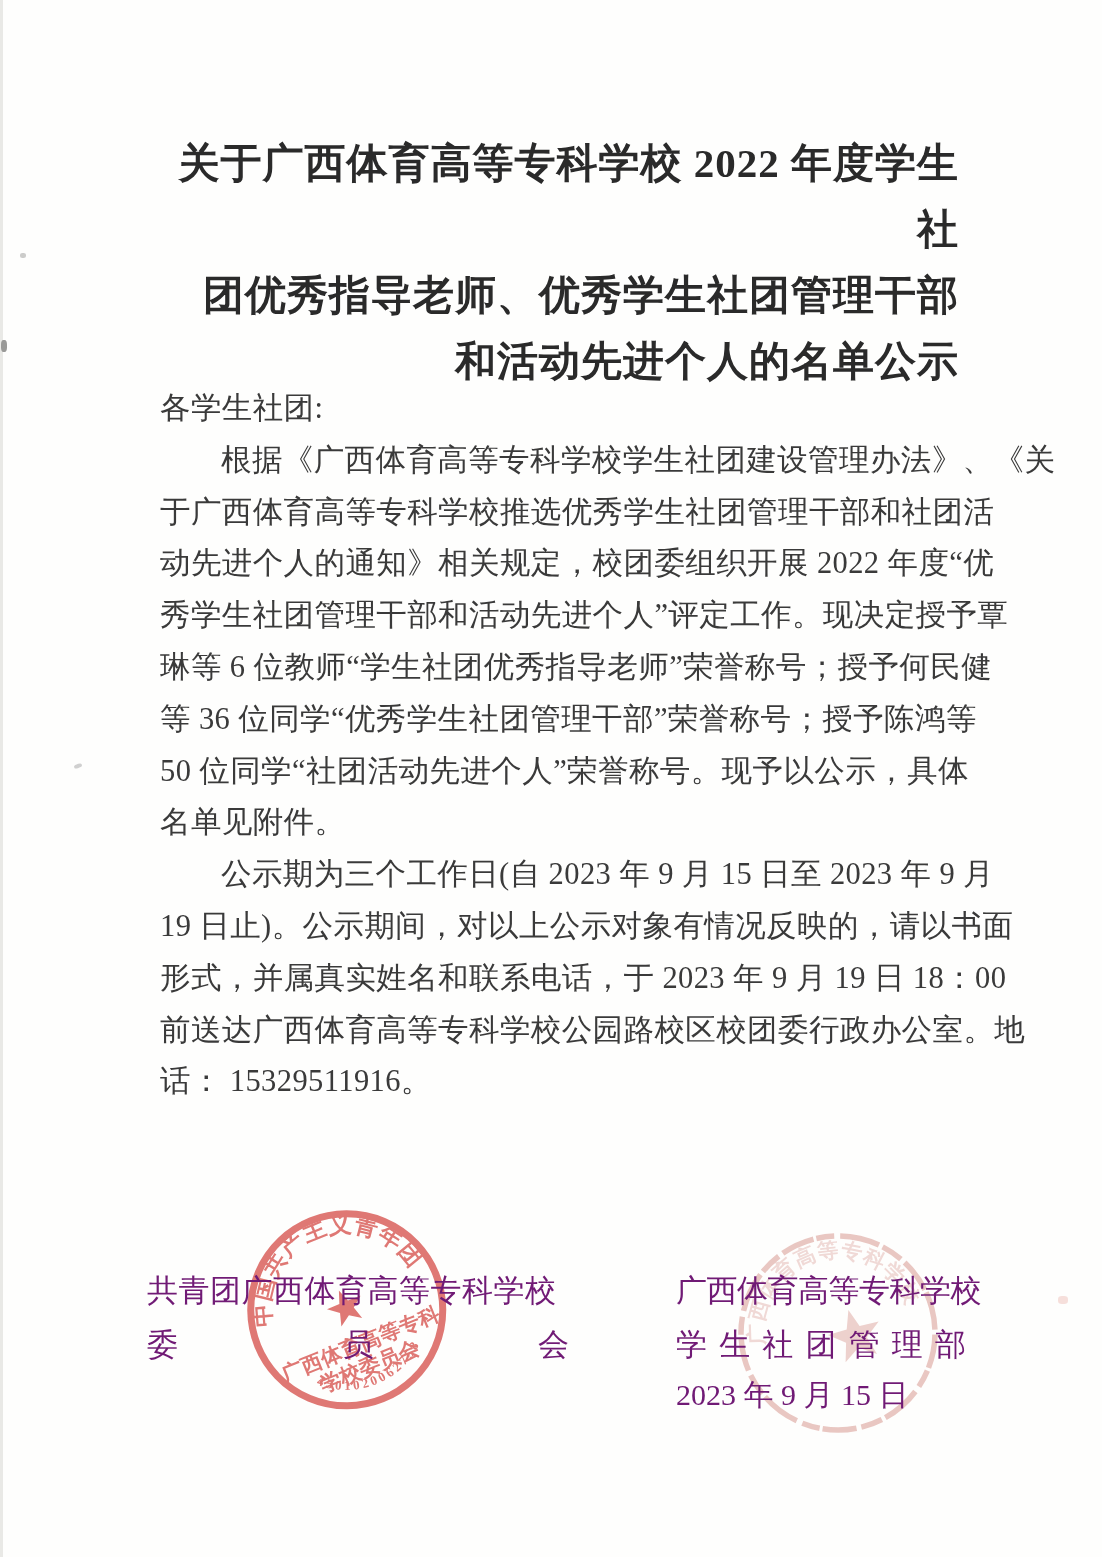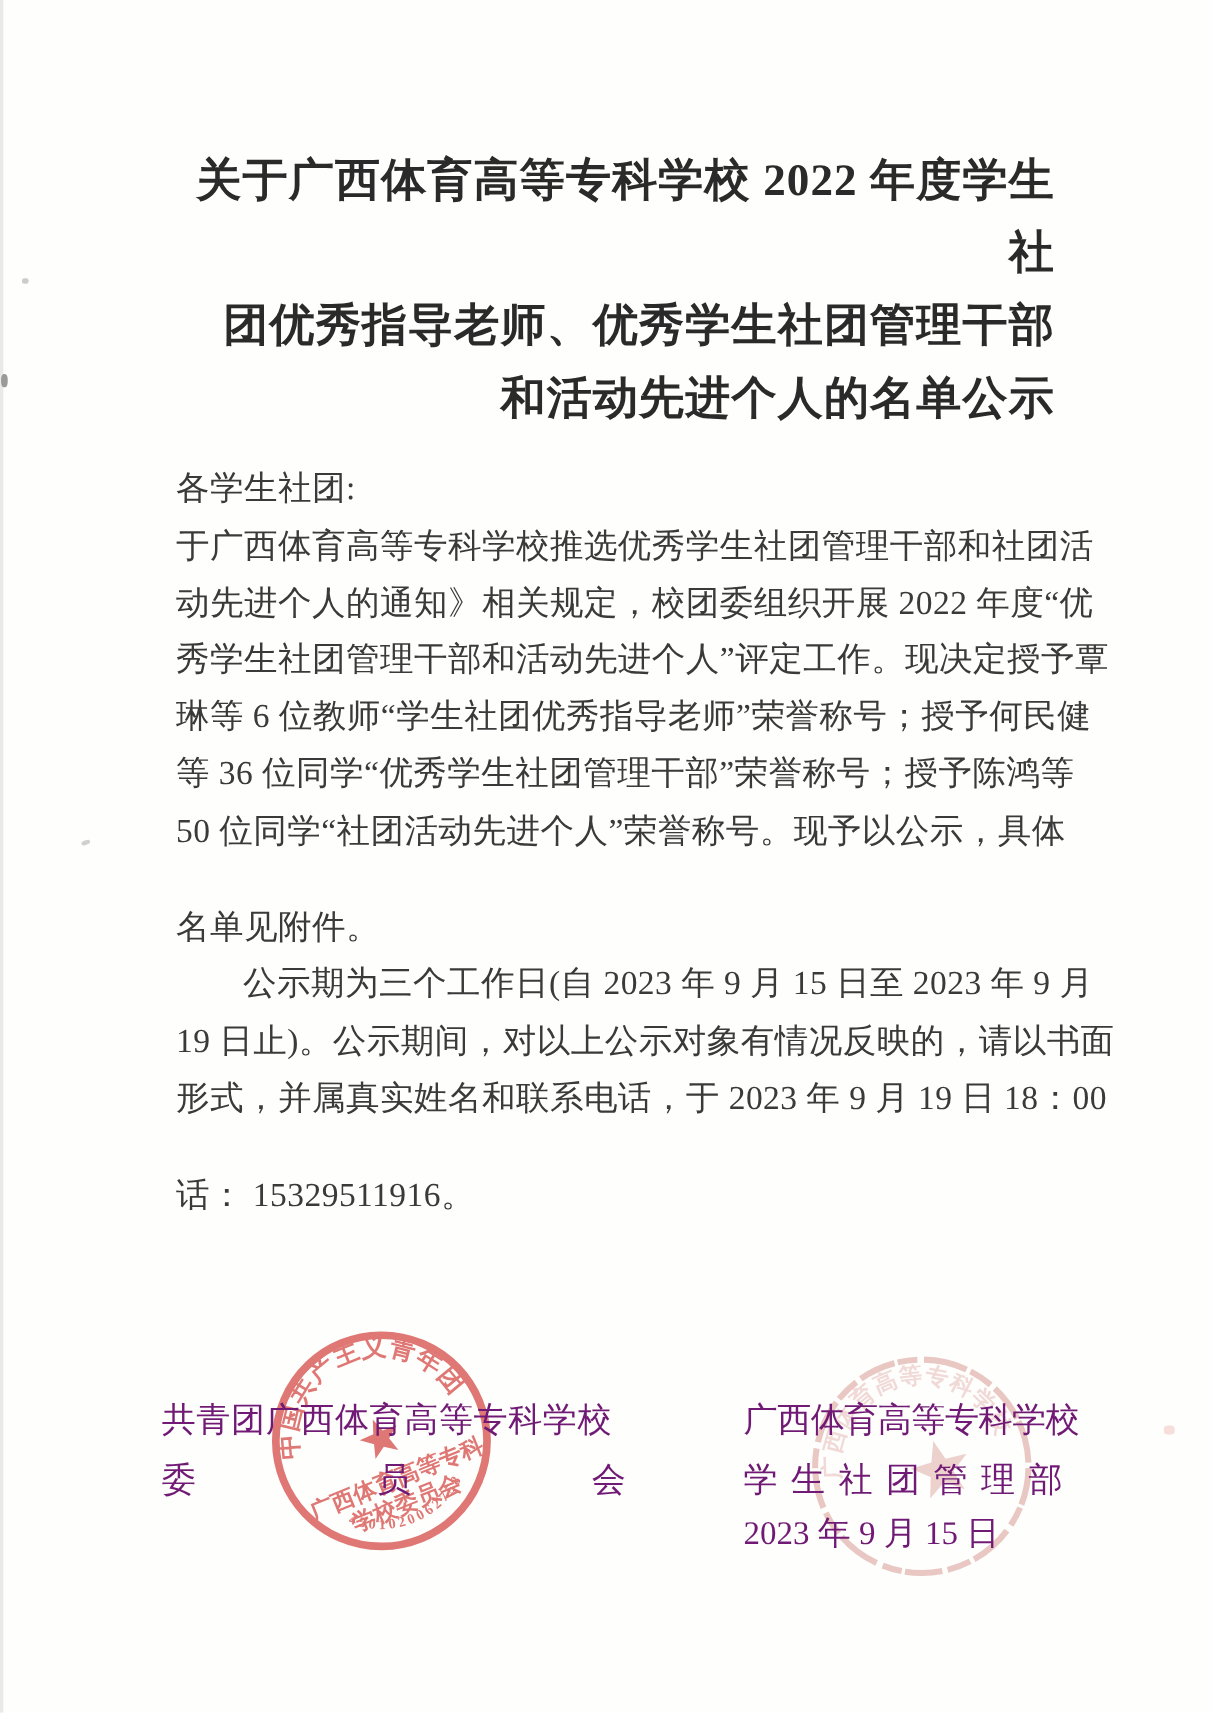--- a/index.html
+++ b/index.html
@@ -21,21 +21,21 @@
     text-align:right;letter-spacing:1px;
   }
   .body-text{
     position:absolute;left:160px;top:383px;width:806px;
     font-size:30.5px;color:#3a3a3a;letter-spacing:.4px;
   }
   .line{
     height:51.8px;line-height:51.8px;white-space:nowrap;
     text-align:justify;text-align-last:justify;
   }
-  .line.short{text-align-last:left;margin-top:36px;}
+  .line.short{text-align-last:left;}
   .line.indent{text-indent:61px;}
 
   .sig{position:absolute;color:#701a75;font-size:31px;line-height:34px;white-space:nowrap;}
   .sig-left-1{left:147px;top:1274px;letter-spacing:.5px;}
   .sig-left-2{left:147px;top:1328px;width:422px;display:flex;justify-content:space-between;}
   .sig-right-1{left:676px;top:1274px;letter-spacing:-.5px;}
   .sig-right-2{left:676px;top:1328px;width:290px;display:flex;justify-content:space-between;}
   .sig-right-3{left:676px;top:1378px;width:290px;font-size:30px;letter-spacing:0;}
 
   .stamp{position:absolute;mix-blend-mode:multiply;}
@@ -90,30 +90,32 @@
 </div>
 
 <div class="title">
   <div>关于广西体育高等专科学校 2022 年度学生社</div>
   <div>团优秀指导老师、优秀学生社团管理干部</div>
   <div>和活动先进个人的名单公示</div>
 </div>
 
 <div class="body-text">
   <div class="line short">各学生社团:</div>
+  <div class="line indent">根据《广西体育高等专科学校学生社团建设管理办法》、《关</div>
   <div class="line">于广西体育高等专科学校推选优秀学生社团管理干部和社团活</div>
   <div class="line">动先进个人的通知》相关规定，校团委组织开展 2022 年度“优</div>
   <div class="line">秀学生社团管理干部和活动先进个人”评定工作。现决定授予覃</div>
   <div class="line">琳等 6 位教师“学生社团优秀指导老师”荣誉称号；授予何民健</div>
   <div class="line">等 36 位同学“优秀学生社团管理干部”荣誉称号；授予陈鸿等</div>
   <div class="line">50 位同学“社团活动先进个人”荣誉称号。现予以公示，具体</div>
   <div class="line short">名单见附件。</div>
   <div class="line indent">公示期为三个工作日(自 2023 年 9 月 15 日至 2023 年 9 月</div>
   <div class="line">19 日止)。公示期间，对以上公示对象有情况反映的，请以书面</div>
   <div class="line">形式，并属真实姓名和联系电话，于 2023 年 9 月 19 日 18：00</div>
+  <div class="line">前送达广西体育高等专科学校公园路校区校团委行政办公室。地</div>
   <div class="line short">话：  15329511916。</div>
 </div>
 
 <div class="sig sig-left-1">共青团广西体育高等专科学校</div>
 <div class="sig sig-left-2">
   <span>委</span>
   <span>员</span>
   <span>会</span>
 </div>
 

